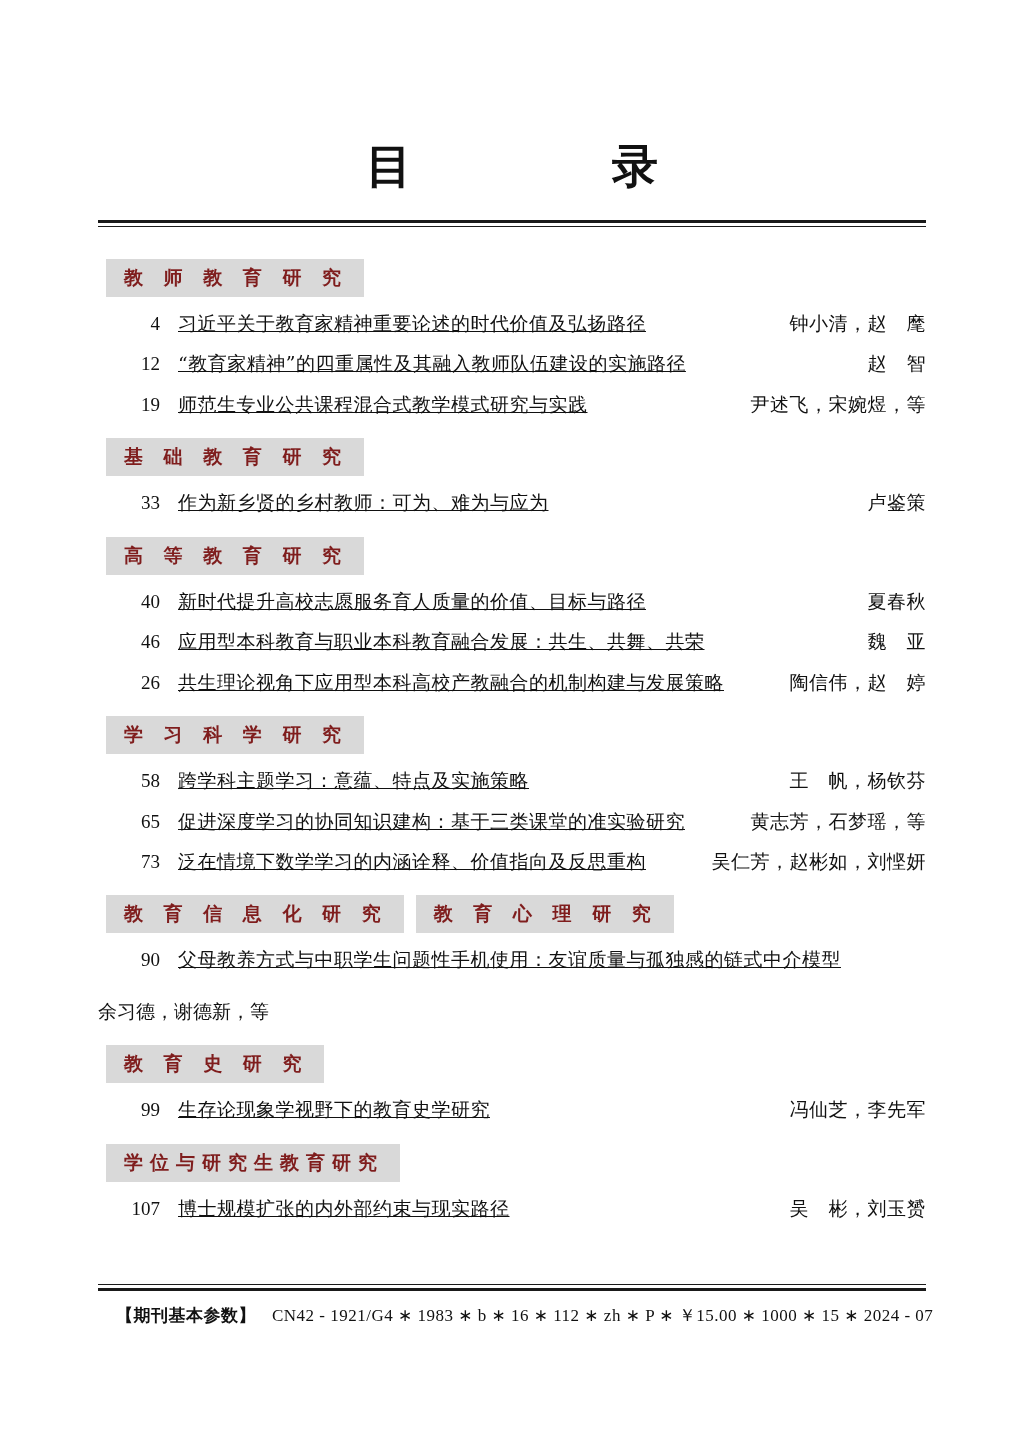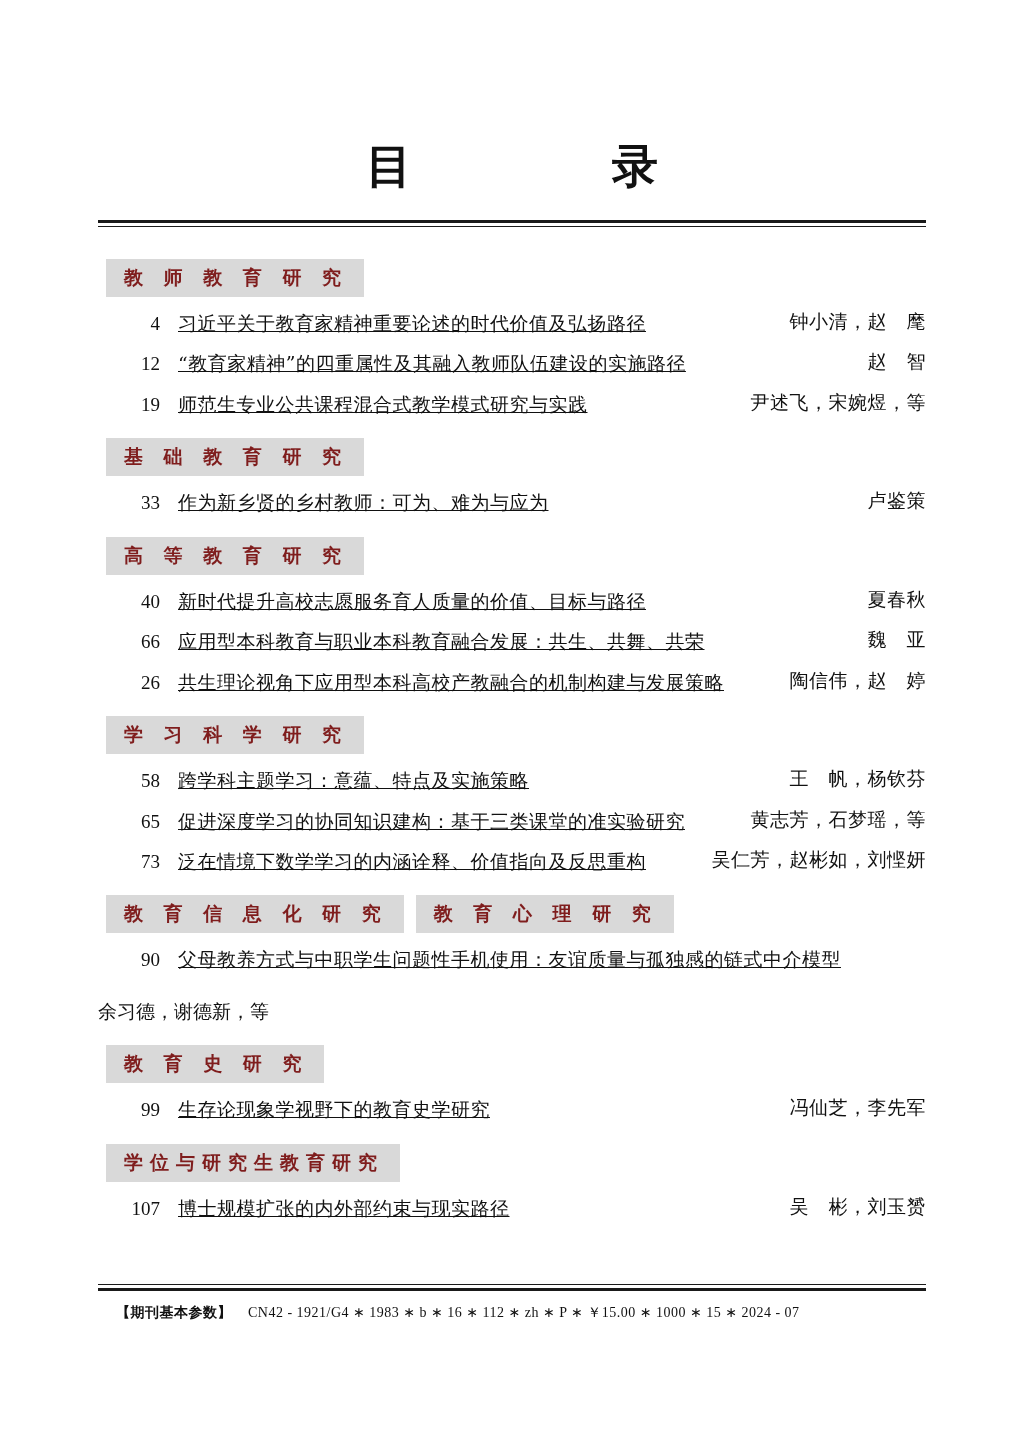--- a/index.html
+++ b/index.html
@@ -74,21 +74,21 @@
     padding-left: 18px;
     padding-right: 12px;
     font-family: "DejaVu Serif", "Liberation Serif", serif;
     letter-spacing: 0.5px;
     text-decoration: underline;
   }
   .entry .authors {
     flex: 0 0 auto;
     text-align: right;
     white-space: nowrap;
-    font-family: Liberation Mono, monospace;
+    font-family: Liberation Sans, sans-serif;
     letter-spacing: 0.5px;
     min-width: 120px;
   }
   .entry.wrapped {
     display: block;
   }
   .entry.wrapped .row1 {
     display: flex;
   }
   .entry.wrapped .authors-row {
@@ -106,21 +106,21 @@
     border-top: 1px solid #1a1a1a;
   }
   .footer-rule-thick {
     border-top: 3px solid #1a1a1a;
     margin-top: 3px;
   }
   .footer-text {
     position: absolute;
     left: 116px;
     top: 1288px;
-    font-size: 14px;
+    font-size: 17px;
     font-family: "DejaVu Serif", "Liberation Serif", serif;
     letter-spacing: 0.5px;
   }
   .footer-text .params-label {
     font-weight: bold;
   }
   .footer-text .params-value {
     padding-left: 16px;
     font-family: "Liberation Serif", serif;
   }
@@ -166,21 +166,21 @@
     </div>
 
     
     <div class="section-head">高 等 教 育 研 究</div>
     <div class="entry">
       <div class="pageno">40</div>
       <div class="etitle">新时代提升高校志愿服务育人质量的价值、目标与路径</div>
       <div class="authors">夏春秋</div>
     </div>
     <div class="entry">
-      <div class="pageno">66</div>
+      <div class="pageno">46</div>
       <div class="etitle">应用型本科教育与职业本科教育融合发展：共生、共舞、共荣</div>
       <div class="authors">魏　亚</div>
     </div>
     <div class="entry">
       <div class="pageno">26</div>
       <div class="etitle">共生理论视角下应用型本科高校产教融合的机制构建与发展策略</div>
       <div class="authors">陶信伟，赵　婷</div>
     </div>
 
     

